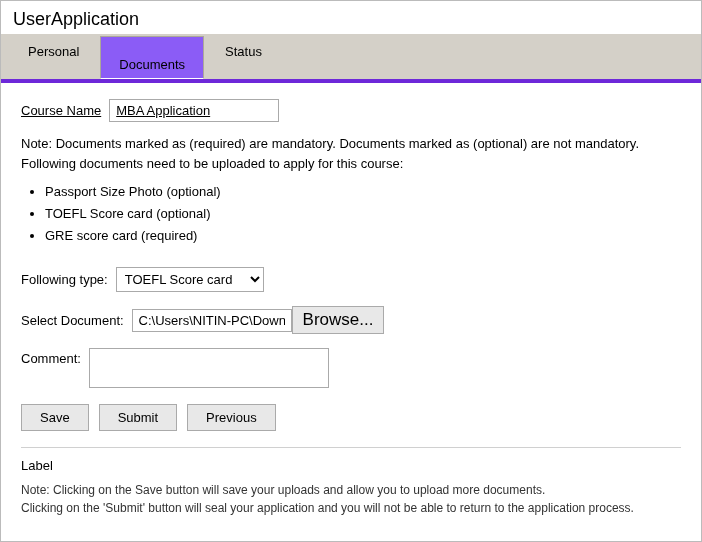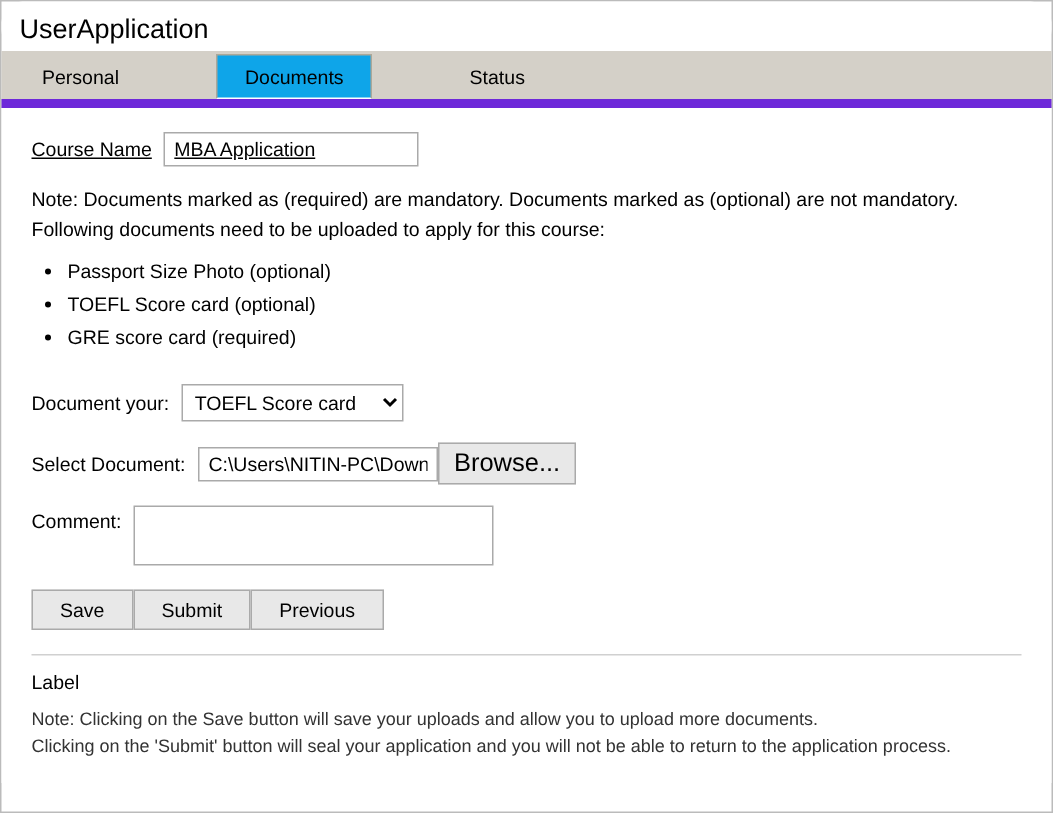--- a/index.html
+++ b/index.html
@@ -16,46 +16,44 @@
       border: 1px solid #bbb;
       width: 702px;
       min-height: 542px;
     }
     .window-title {
       font-size: 18px;
       font-weight: normal;
       padding: 8px 12px 4px 12px;
       color: #000;
       background: #fff;
-      border-radius: 14px;
     }
     .tab-bar {
       display: flex;
       background: #d4d0c8;
-      border-bottom: 6px solid #6d28d9;
+      border-bottom: 4px solid #6d28d9;
       padding: 0 8px;
-      gap: 44px;
     }
     .tab {
       padding: 6px 18px;
       cursor: pointer;
       font-size: 13px;
       border: 1px solid transparent;
       border-bottom: none;
       margin-right: 2px;
       margin-top: 3px;
       background: #d4d0c8;
       color: #000;
     }
     .tab.active {
-      background: #0ea5e9;
+      background: #8b5cf6;
       border: 1px solid #aca899;
       border-bottom: 1px solid #fff;
       margin-top: 2px;
-      padding-top: 7px;
+      padding-top: 20px;
     }
     .content {
       padding: 16px 20px;
       background: #fff;
     }
     .field-row {
       display: flex;
       align-items: center;
       margin-bottom: 12px;
       text-decoration: underline;
@@ -140,20 +138,21 @@
       border: 1px solid #aaa;
       width: 240px;
       height: 40px;
       font-size: 13px;
       padding: 3px 6px;
       resize: none;
       background: #fff;
     }
     .button-row {
       display: flex;
+      gap: 10px;
       margin-bottom: 16px;
     }
     .btn {
       border: 1px solid #aaa;
       background: #e8e8e8;
       padding: 5px 18px;
       font-size: 13px;
       cursor: pointer;
       min-width: 60px;
     }
@@ -195,21 +194,21 @@
       <div>Note: Documents marked as (required) are mandatory. Documents marked as (optional) are not mandatory.</div>
       <div>Following documents need to be uploaded to apply for this course:</div>
       <ul class="doc-list">
         <li>Passport Size Photo (optional)</li>
         <li>TOEFL Score card (optional)</li>
         <li>GRE score card (required)</li>
       </ul>
     </div>
 
     <div class="select-row">
-      <span class="select-label">Document your:</span>
+      <span class="select-label">Following type:</span>
       <select class="doc-select">
         <option>TOEFL Score card</option>
         <option>Passport Size Photo</option>
         <option>GRE score card</option>
       </select>
     </div>
 
     <div class="file-input-row">
       <span class="select-label">Select Document:</span>
       <input class="file-path" type="text" value="C:\Users\NITIN-PC\Downloac" style="">

